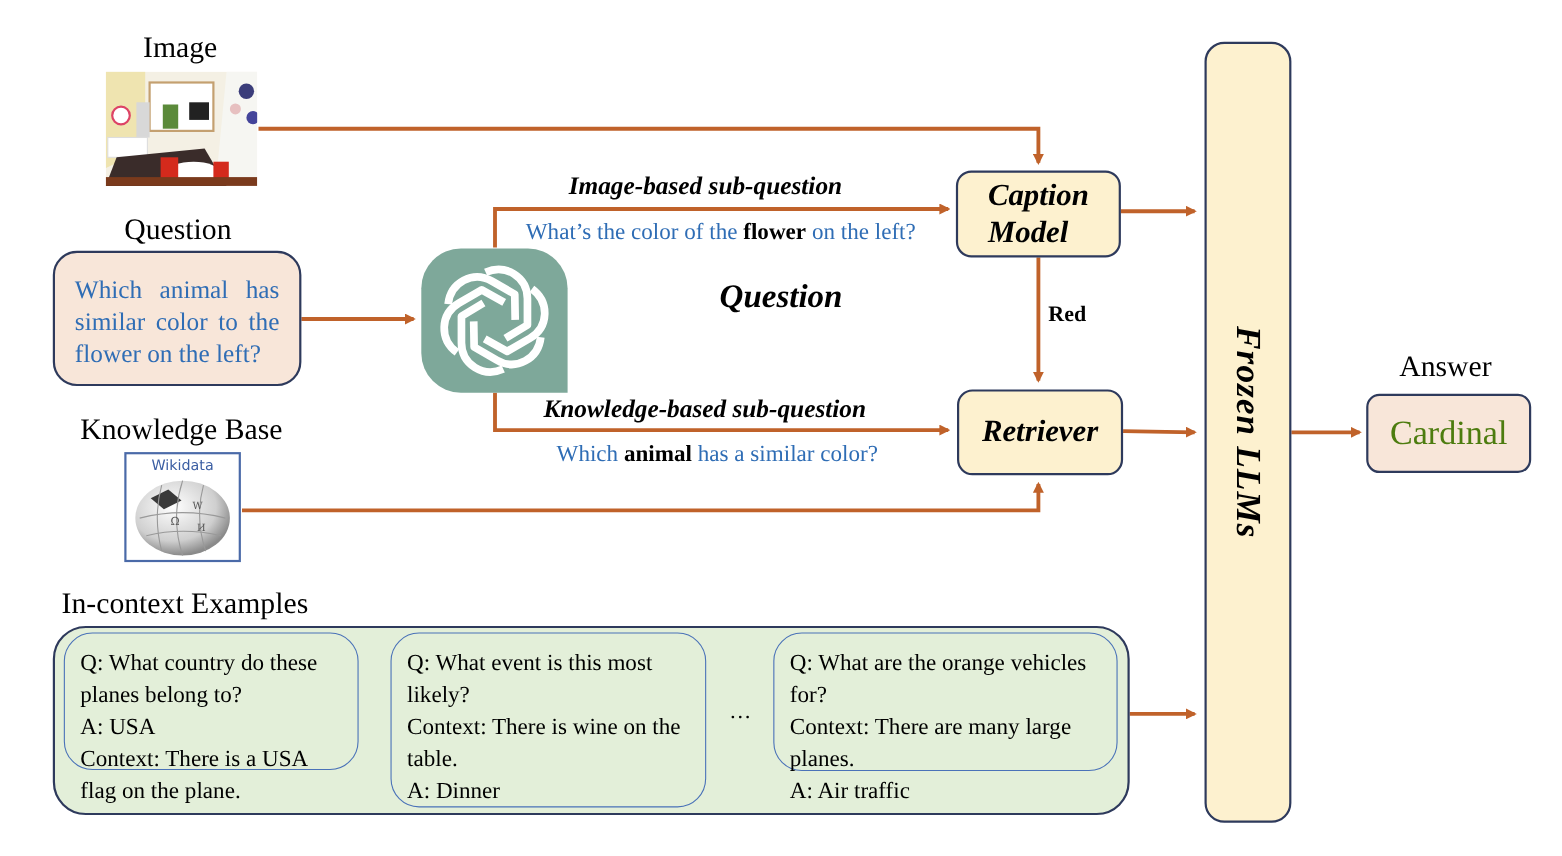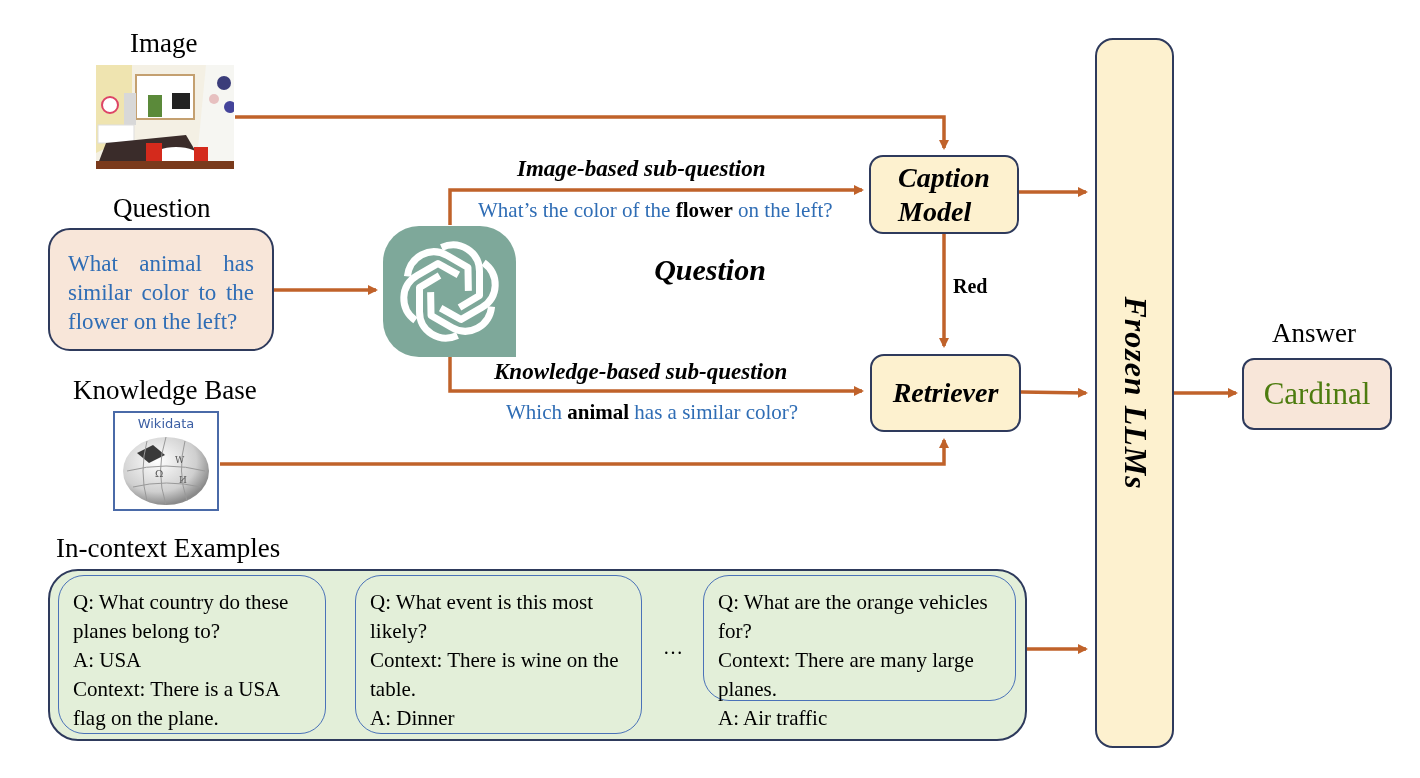--- a/index.html
+++ b/index.html
@@ -71,21 +71,21 @@
     <circle cx="14" cy="40" r="8" fill="#fff" stroke="#d46" stroke-width="2"></circle>
     <circle cx="128" cy="18" r="7" fill="#3b3d7a"></circle>
     <circle cx="118" cy="34" r="5" fill="#e7c0c0"></circle>
     <circle cx="134" cy="42" r="6" fill="#44449a"></circle>
     <rect x="0" y="96" width="138" height="8" fill="#7a3a1c"></rect>
   </svg>
 </div>
 
 <div class="abs label" style="left:113px; top:193px;">Question</div>
 <div class="box question-box" style="left:48px; top:228px; width:226px; height:123px; padding:19px 18px 0 18px;">
-  <div class="question-text blue">What animal has similar color to the flower on the left?</div>
+  <div class="question-text blue">Which animal has similar color to the flower on the left?</div>
 </div>
 
 <div class="abs label" style="left:73px; top:375px;">Knowledge Base</div>
 <div class="abs wiki-frame" style="left:113px; top:411px; width:106px; height:100px;">
   <div style="text-align:center; font-family:'DejaVu Sans', sans-serif; font-size:13px; color:#3b5ea3; margin-top:3px;">Wikidata</div>
   <svg width="102" height="76" viewBox="0 0 102 76">
     <defs>
       <radialGradient id="gl" cx="40%" cy="35%" r="65%">
         <stop offset="0%" stop-color="#ffffff"></stop>
           <stop offset="70%" stop-color="#cfcfcf"></stop>
@@ -146,21 +146,21 @@
 </div>
 
 <div class="abs label" style="left:1272px; top:318px;">Answer</div>
 <div class="box answer-box" style="left:1242px; top:358px; width:150px; height:72px;">
   <span>Cardinal</span>
 </div>
 
 <div class="abs label" style="left:56px; top:533px;">In-context Examples</div>
 <div class="box ctx-outer" style="left:48px; top:569px; width:979px; height:172px;"></div>
 
-<div class="ctx-card" style="left:58px; top:575px; width:268px; height:159px;">
+<div class="ctx-card" style="left:58px; top:575px; width:268px; height:125px;">
   <div>Q: What country do these planes belong to?</div>
   <div>A: USA</div>
   <div>Context: There is a USA flag on the plane.</div>
 </div>
 <div class="ctx-card" style="left:355px; top:575px; width:287px; height:159px;">
   <div>Q: What event is this most likely?</div>
   <div>Context: There is wine on the table.</div>
   <div>A: Dinner</div>
 </div>
 <div class="abs" style="left:663px; top:636px; font-size:20px;">…</div>

